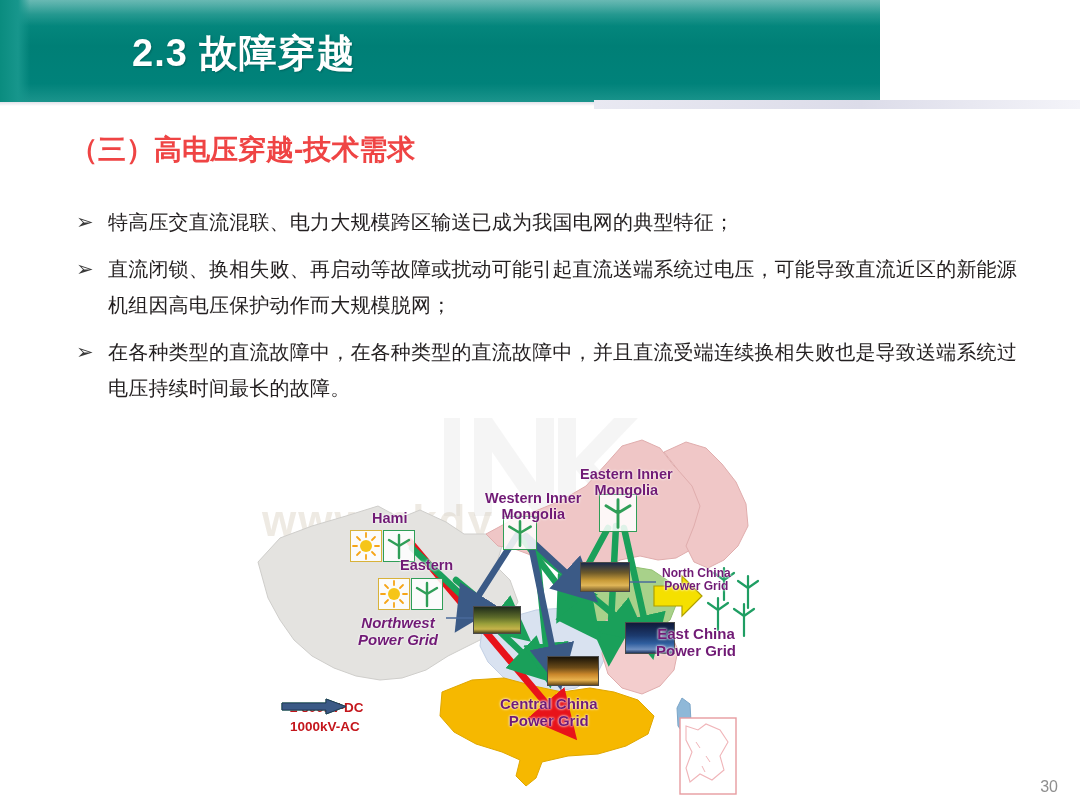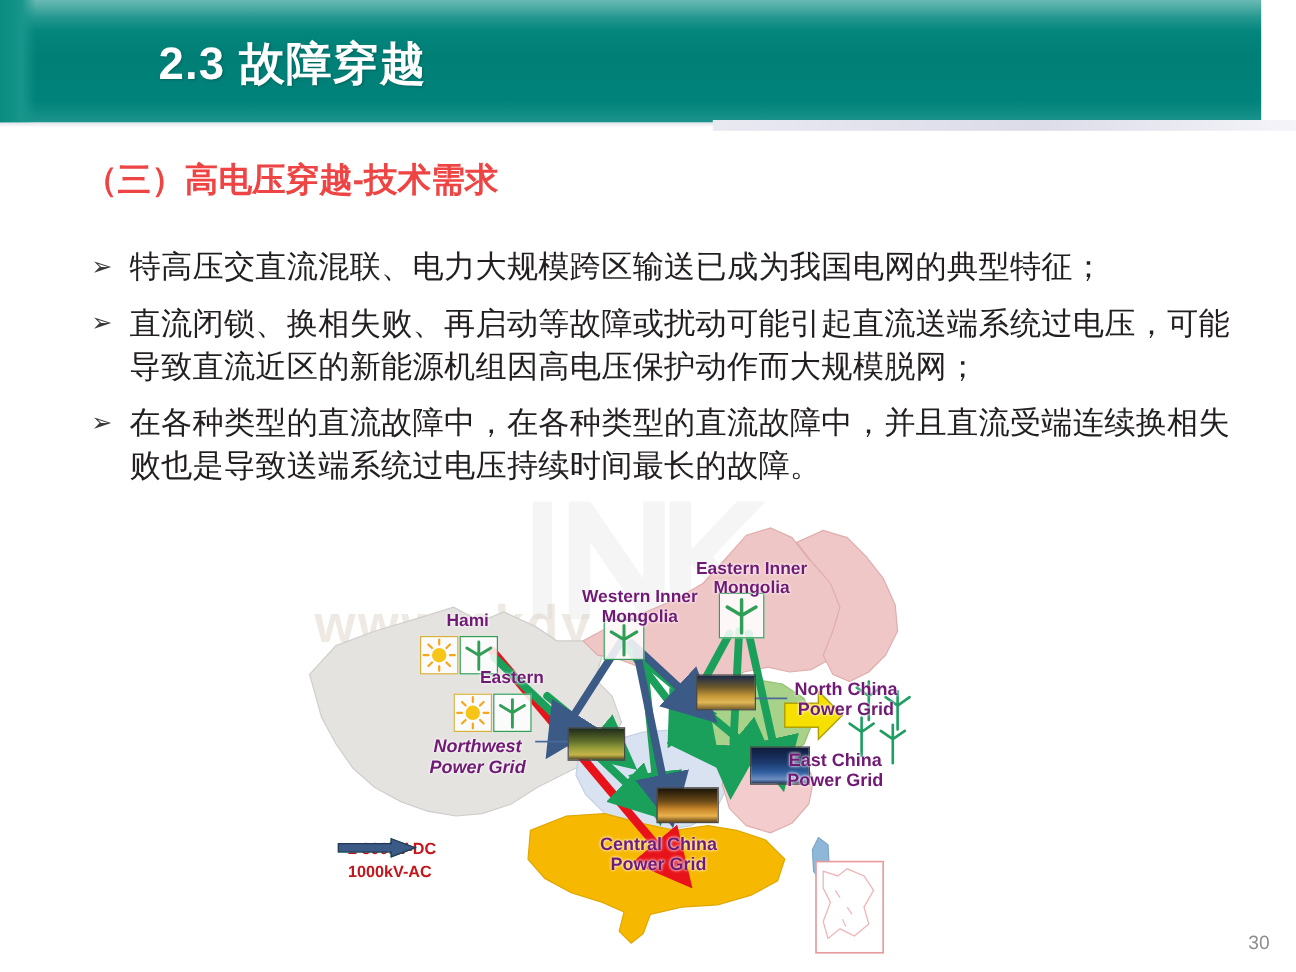--- a/index.html
+++ b/index.html
@@ -6,21 +6,21 @@
   body{
     width:1080px;height:810px;
     background:#ffffff;
     font-family:"Liberation Sans","DejaVu Sans",sans-serif;
     overflow:hidden;position:relative;
   }
   .slide{position:absolute;inset:0;background:#fff;}
 
   
   .header-band{
-    position:absolute;left:0;top:0;width:1051px;height:102px;
+    position:absolute;left:0;top:0;width:880px;height:102px;
     background:linear-gradient(180deg,#2f9e96 0%,#068a80 14%,#007f76 45%,#00827a 82%,#1b948c 100%);
   }
   .header-band:after{
     content:"";position:absolute;left:0;right:0;bottom:-4px;height:4px;
     background:linear-gradient(180deg,rgba(200,200,215,.55),rgba(255,255,255,0));
   }
   .header-gloss{
     position:absolute;left:0;top:0;width:1080px;height:26px;
     background:linear-gradient(180deg,rgba(255,255,255,.28),rgba(255,255,255,0));
     pointer-events:none;
@@ -47,21 +47,21 @@
   }
 
   
   .bullets{position:absolute;left:76px;top:204px;width:960px;}
   .bullet{display:flex;align-items:flex-start;margin-bottom:11px;}
   .bullet-marker{
     flex:0 0 auto;width:32px;color:#3a3a3a;font-size:21px;line-height:36px;
     font-family:"DejaVu Sans",sans-serif;
   }
   .bullet-text{
-    flex:1 1 auto;font-size:26px;line-height:36px;color:#231f20;
+    flex:1 1 auto;font-size:20px;line-height:36px;color:#231f20;
     letter-spacing:.2px;
   }
 
   
   .wm-logo{
     position:absolute;left:430px;top:412px;width:220px;height:110px;
     opacity:.08;pointer-events:none;
   }
   .wm-text{
     position:absolute;left:262px;top:496px;width:520px;
@@ -76,21 +76,21 @@
   .map-label{
     position:absolute;color:#701a75;font-weight:bold;
     text-shadow:0 0 2px rgba(255,255,255,.95),0 0 3px rgba(255,255,255,.8);
     line-height:1.12;white-space:nowrap;text-align:center;
   }
   .lbl-hami{left:122px;top:80px;font-size:14.5px;}
   .lbl-jiuquan{left:150px;top:127px;font-size:14.5px;}
   .lbl-nw{left:108px;top:185px;font-size:15px;font-style:italic;}
   .lbl-wim{left:235px;top:60px;font-size:14.5px;}
   .lbl-eim{left:330px;top:36px;font-size:14.5px;}
-  .lbl-ncg{left:412px;top:137px;font-size:15px;}
+  .lbl-ncg{left:412px;top:137px;font-size:12px;}
   .lbl-ecg{left:406px;top:196px;font-size:15px;}
   .lbl-ccg{left:250px;top:218px;font-size:15px;}
 
   
   .legend{position:absolute;left:30px;top:268px;width:230px;}
   .legend-row{display:flex;align-items:center;height:19px;}
   .legend-arrow{flex:0 0 auto;width:68px;height:17px;}
   .legend-text{
     flex:1 1 auto;color:#c4161c;font-weight:bold;font-size:13.5px;
     padding-left:10px;white-space:nowrap;

